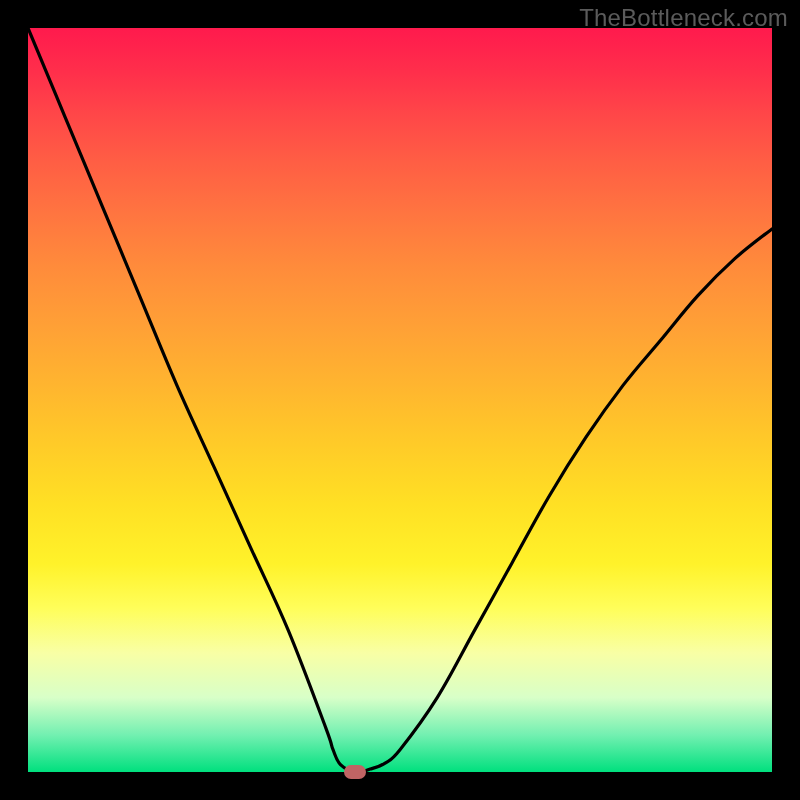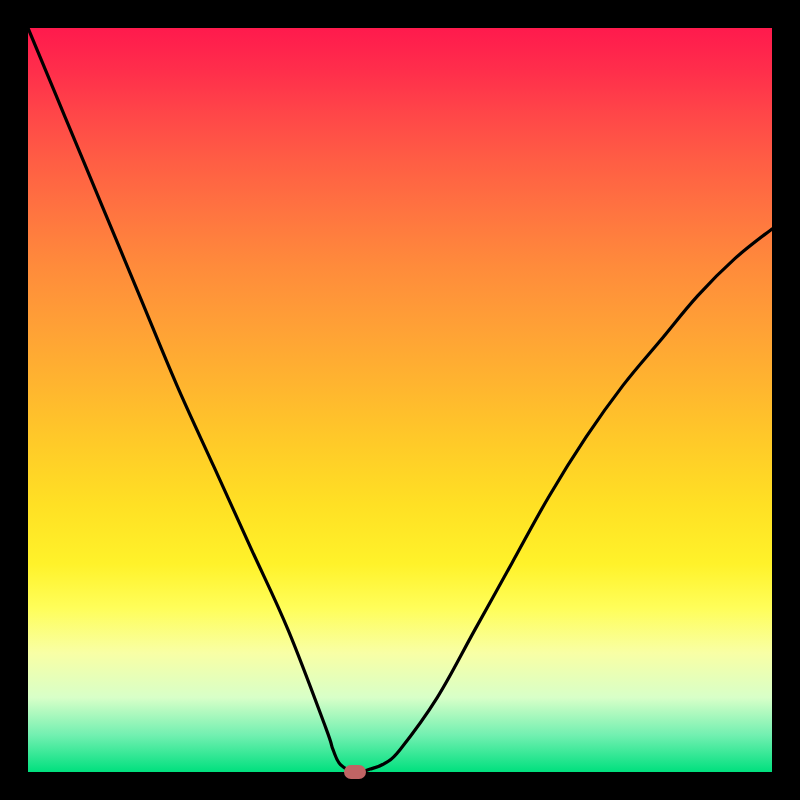--- a/index.html
+++ b/index.html
@@ -59,20 +59,21 @@
     border-radius: 7px;
     background: #c06464;
     transform: translate(-50%, -50%);
   }
 </style>
 </head>
 <body>
 
 <div class="frame">
 
+  <div class="watermark">TheBottleneck.com</div>
 
   <div class="plot">
     <svg viewBox="0 0 100 100" preserveAspectRatio="none">
       <path fill="none" stroke="#000" stroke-width="0.55" stroke-linejoin="round" stroke-linecap="round" vector-effect="non-scaling-stroke" style="stroke-width:3.2px" d="M 0 0 C 0.8999999999999999 2.16, 3.2 7.68, 5 12 C 6.8 16.32, 8.2 19.68, 10 24 C 11.8 28.32, 13.2 31.68, 15 36 C 16.8 40.32, 18.2 43.86, 20 48 C 21.8 52.14, 23.2 55.04, 25 59 C 26.8 62.96, 28.2 66.04, 30 70 C 31.8 73.96, 33.2 76.68, 35 81 C 36.8 85.32, 38.92 91.12, 40 94 C 41.08 96.88, 40.64 96.1, 41 97 C 41.36 97.9, 41.46 98.46, 42 99 C 42.54 99.54, 43.28 99.892, 44 100 C 44.72 100.108, 45.28 99.81599999999999, 46 99.6 C 46.72 99.384, 47.28 99.268, 48 98.8 C 48.72 98.332, 48.74 98.584, 50 97 C 51.26 95.416, 53.20000000000001 92.88, 55.00000000000001 90 C 56.800000000000004 87.12, 58.2 84.24, 60 81 C 61.8 77.76, 63.2 75.24, 65 72 C 66.8 68.76, 68.2 66.06, 70 63 C 71.8 59.94, 73.2 57.7, 75 55 C 76.8 52.3, 78.2 50.339999999999996, 80 48 C 81.8 45.660000000000004, 83.2 44.16000000000001, 85 42.00000000000001 C 86.8 39.84, 88.2 37.980000000000004, 90 36 C 91.8 34.019999999999996, 93.2 32.62, 95 31 C 96.8 29.38, 99.1 27.72, 100 27"></path>
     </svg>
     <div class="marker" style="left: 44%; top: 100%;"></div>
   </div>
 
 </div>
 

